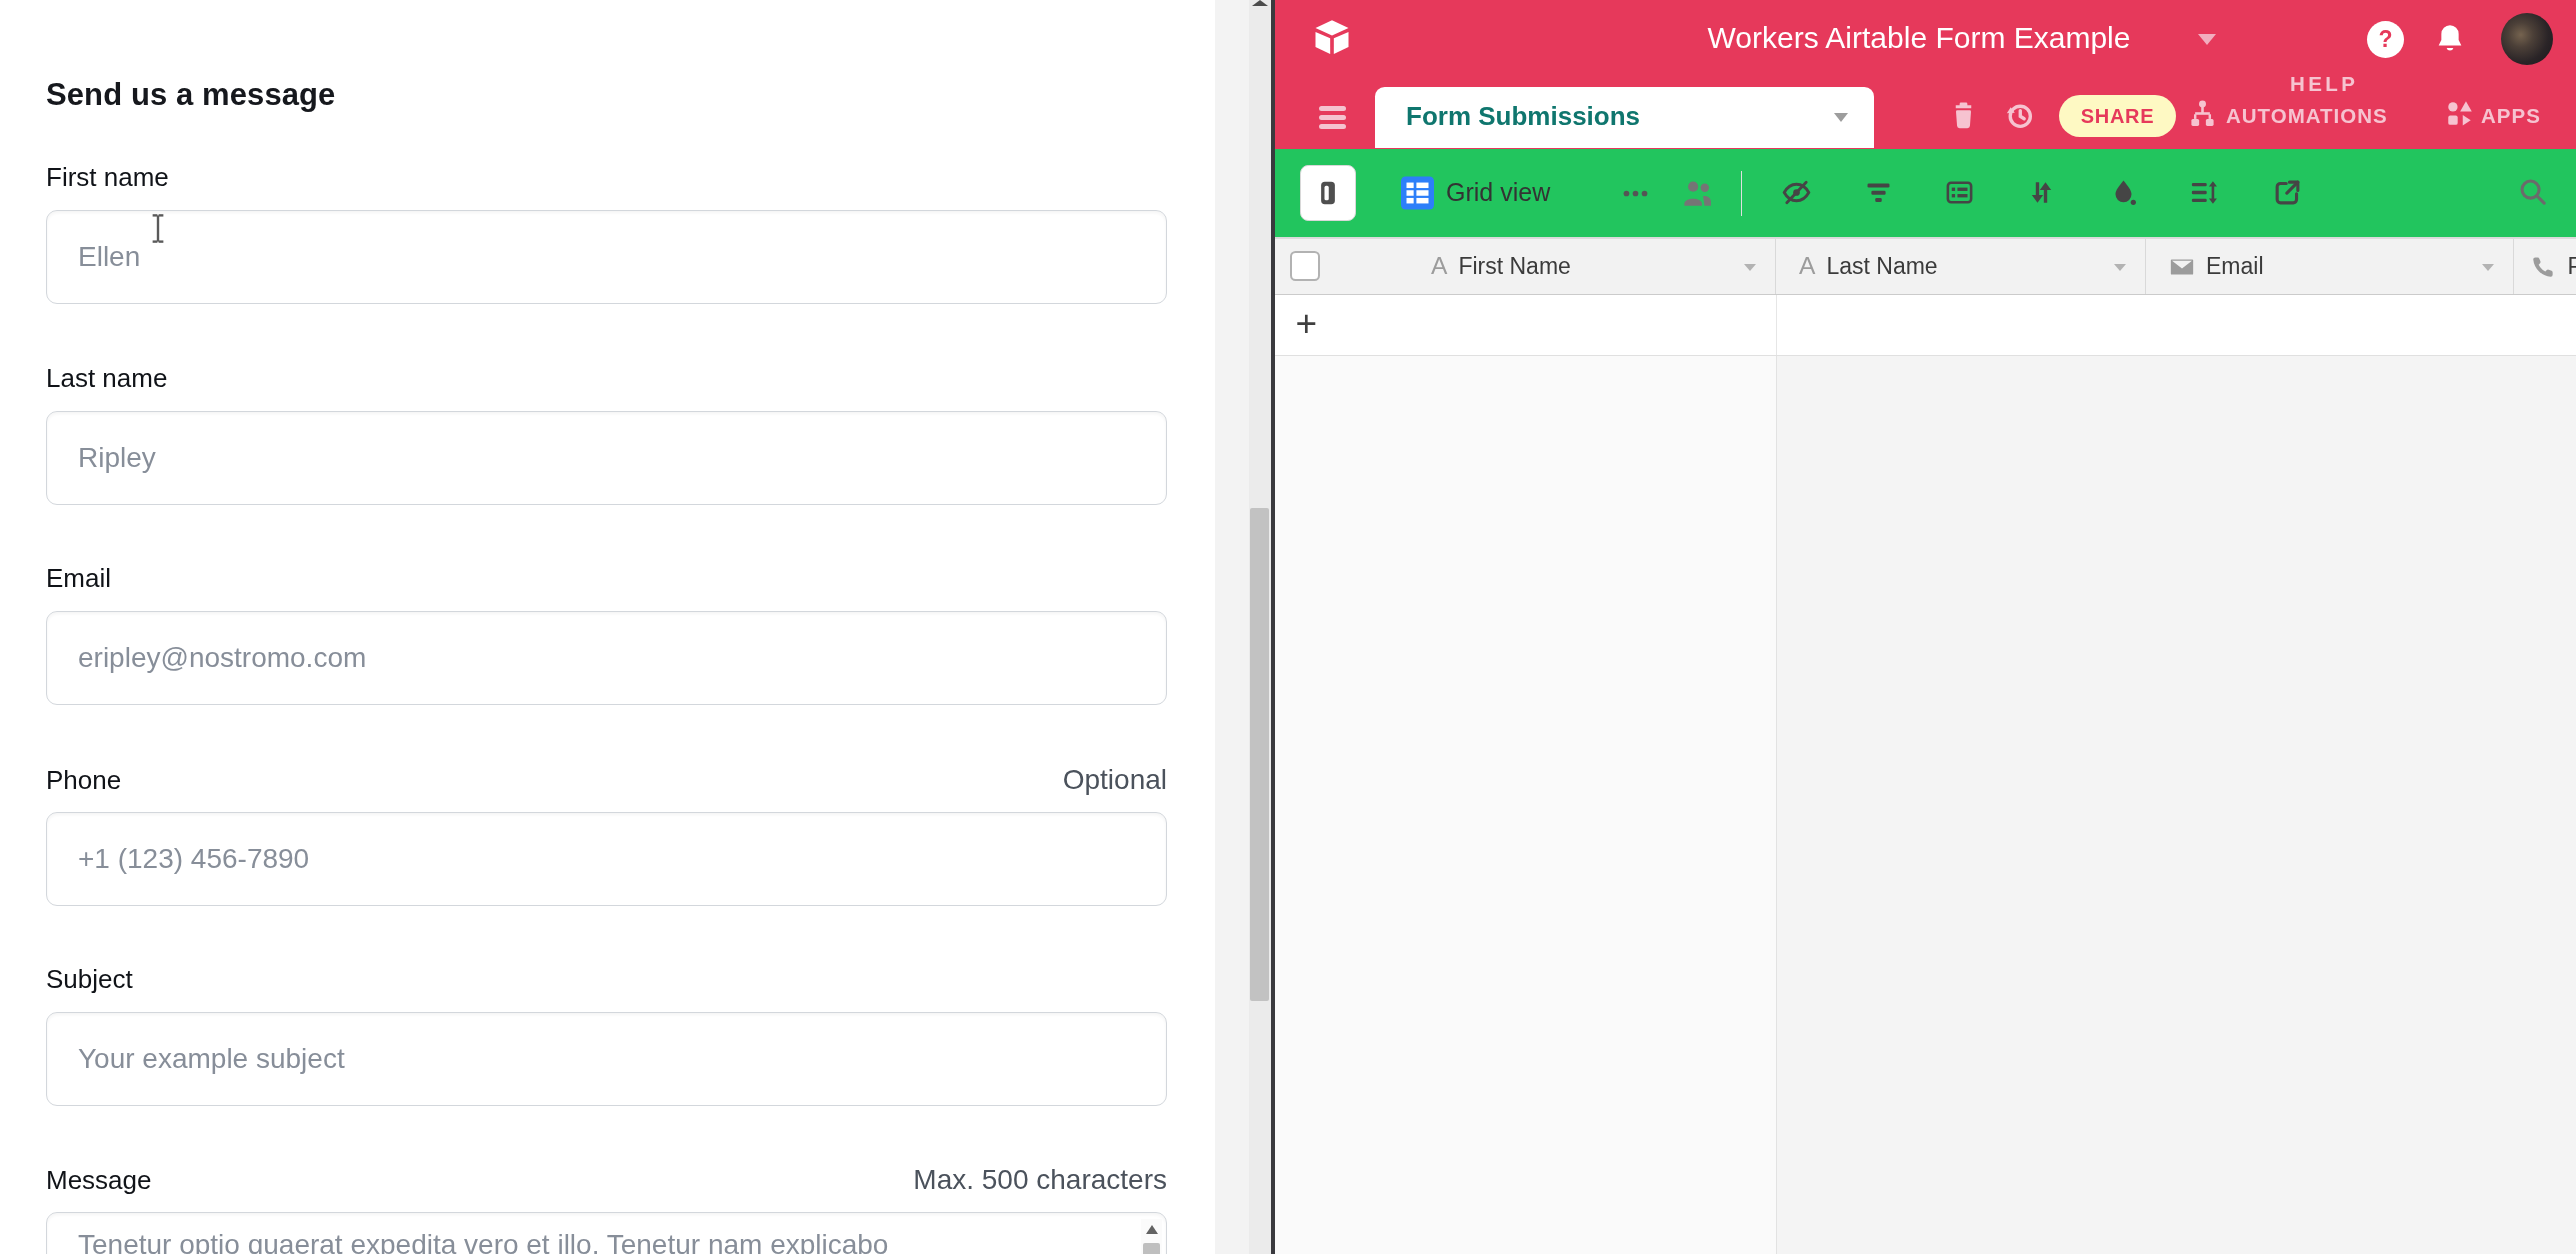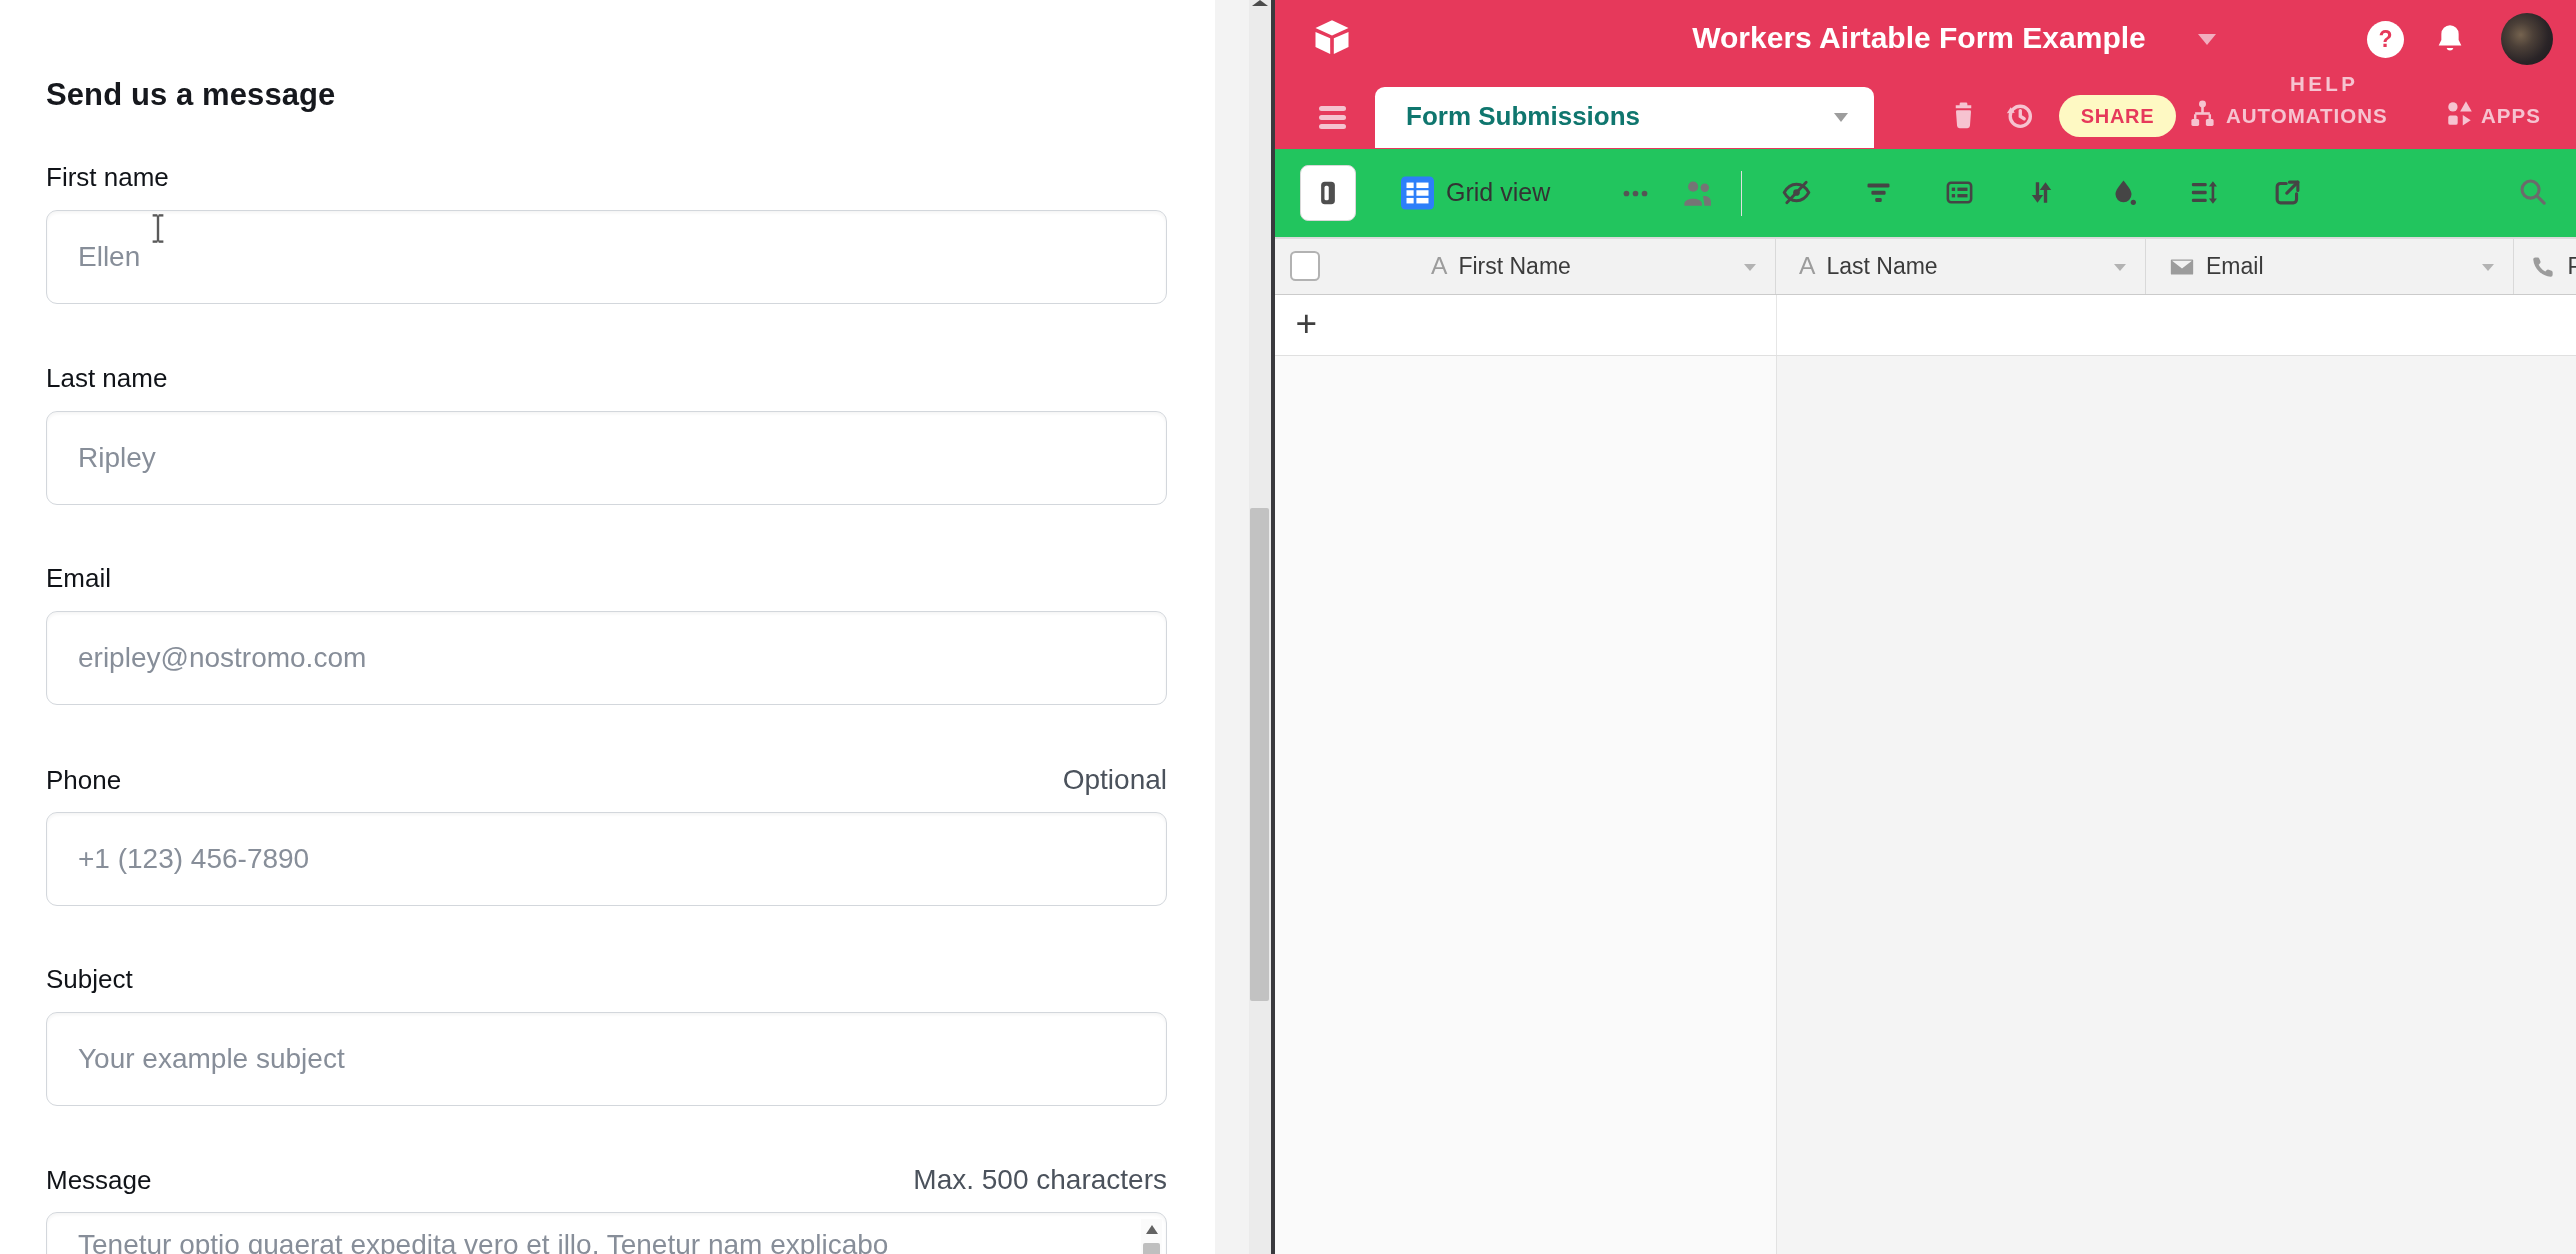--- a/index.html
+++ b/index.html
@@ -34,21 +34,21 @@
   .gap-strip{left:1215px;top:0;width:34px;height:1255px;background:#f3f3f3;}
   .scroll-track{left:1249px;top:0;width:22px;height:1255px;background:#ebebeb;}
   .scroll-arrow{left:1252px;top:0;width:0;height:0;border-left:8.2px solid transparent;border-right:8.2px solid transparent;border-bottom:6.8px solid #4c4c4c;}
   .scroll-thumb{left:1250px;top:508px;width:19px;height:493px;background:#c2c2c2;border-radius:2px;}
   .win-border{left:1271px;top:0;width:4.1px;height:1255px;background:#3a3a3e;}
 
   
   .airtable{left:1275px;top:0;width:1301px;height:1255px;background:var(--canvas);overflow:hidden;}
   .topbar{position:absolute;left:0;top:0;width:100%;height:149px;background:var(--red);}
   .at-logo{left:35px;top:15px;width:44px;height:45px;color:#fff;}
-  .at-title{left:644px;top:0;transform:translateX(-50%);height:76px;line-height:76px;font-size:30px;font-weight:700;color:#ffffff;white-space:nowrap;}
+  .at-title{left:644px;top:0;transform:translateX(-50%);height:76px;line-height:76px;font-size:30px;font-weight:400;color:#ffffff;white-space:nowrap;}
   .title-caret{left:923px;top:34px;width:0;height:0;border-left:9px solid transparent;border-right:9px solid transparent;border-top:11px solid #f2aebf;}
   .help-label{left:1015px;top:0;height:78px;line-height:78px;font-size:20.5px;font-weight:700;letter-spacing:3.4px;color:var(--pink);margin-top:45px;}
   .help-circle{left:1092px;top:20.5px;width:37px;height:37px;background:#ffffff;border-radius:50%;
     display:flex;align-items:center;justify-content:center;font-size:23px;font-weight:700;color:var(--red);}
   .bell{left:1158px;top:22px;width:34px;height:34px;color:#ffffff;}
   .avatar{left:1226px;top:13px;width:52px;height:52px;border-radius:50%;
     background:radial-gradient(circle at 38% 42%, #75634f 0%, #4c4038 28%, #2a2427 62%, #1b181b 100%);}
   .hamburger{left:44px;top:106px;width:27px;height:23px;display:flex;flex-direction:column;justify-content:space-between;}
   .hamburger span{display:block;height:4.8px;border-radius:2.7px;background:#f5c2cf;}
   .view-tab{left:100px;top:87px;width:499px;height:61px;background:#ffffff;border-radius:9.6px 9.6px 0 0;}

